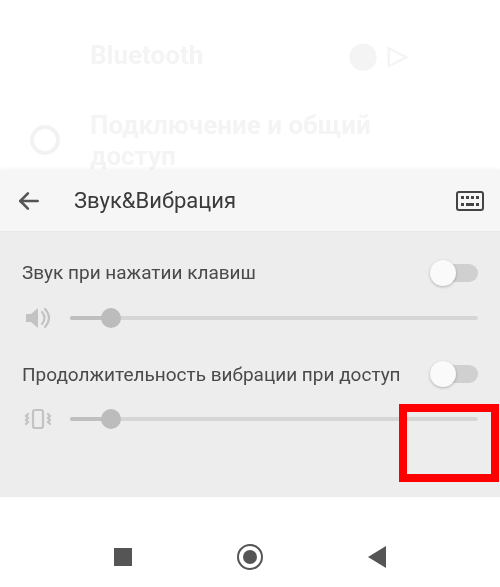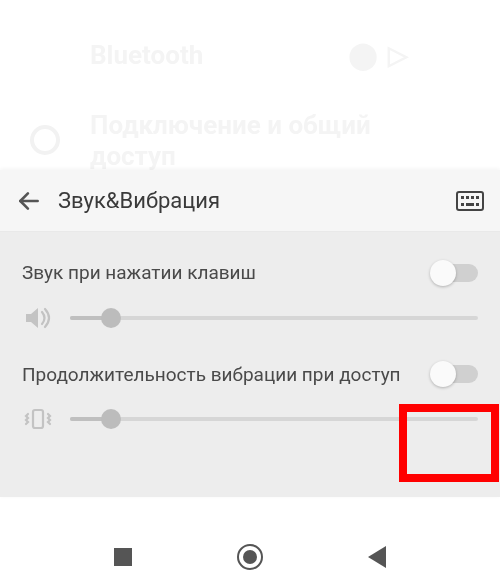--- a/index.html
+++ b/index.html
@@ -23,21 +23,21 @@
     position: absolute; top: 170px; left: 0; right: 0; bottom: 90px;
     background: #f6f6f6;
     box-shadow: 0 -1px 4px rgba(0,0,0,0.05);
   }
   .appbar {
     height: 62px; display: flex; align-items: center; padding: 0 16px;
     border-bottom: 1px solid #e9e9e9;
   }
   .back-icon svg, .kbd-icon svg { display: block; }
   .back-icon { color: #555; }
-  .title { font-size: 22px; color: #3a3a3a; margin-left: 16px; flex: 1; }
+  .title { font-size: 22px; color: #3a3a3a; margin-left: 32px; flex: 1; }
   .kbd-icon { color: #444; }
 
   .content { padding: 28px 22px 0 22px; background: #ededed; position: absolute; top: 62px; left:0; right:0; bottom:0; }
 
   .row {
     display: flex; align-items: center; gap: 14px;
     margin-bottom: 18px;
   }
   .row .label { flex: 1; font-size: 19px; color: #4a4a4a; line-height: 1.35; }
 

